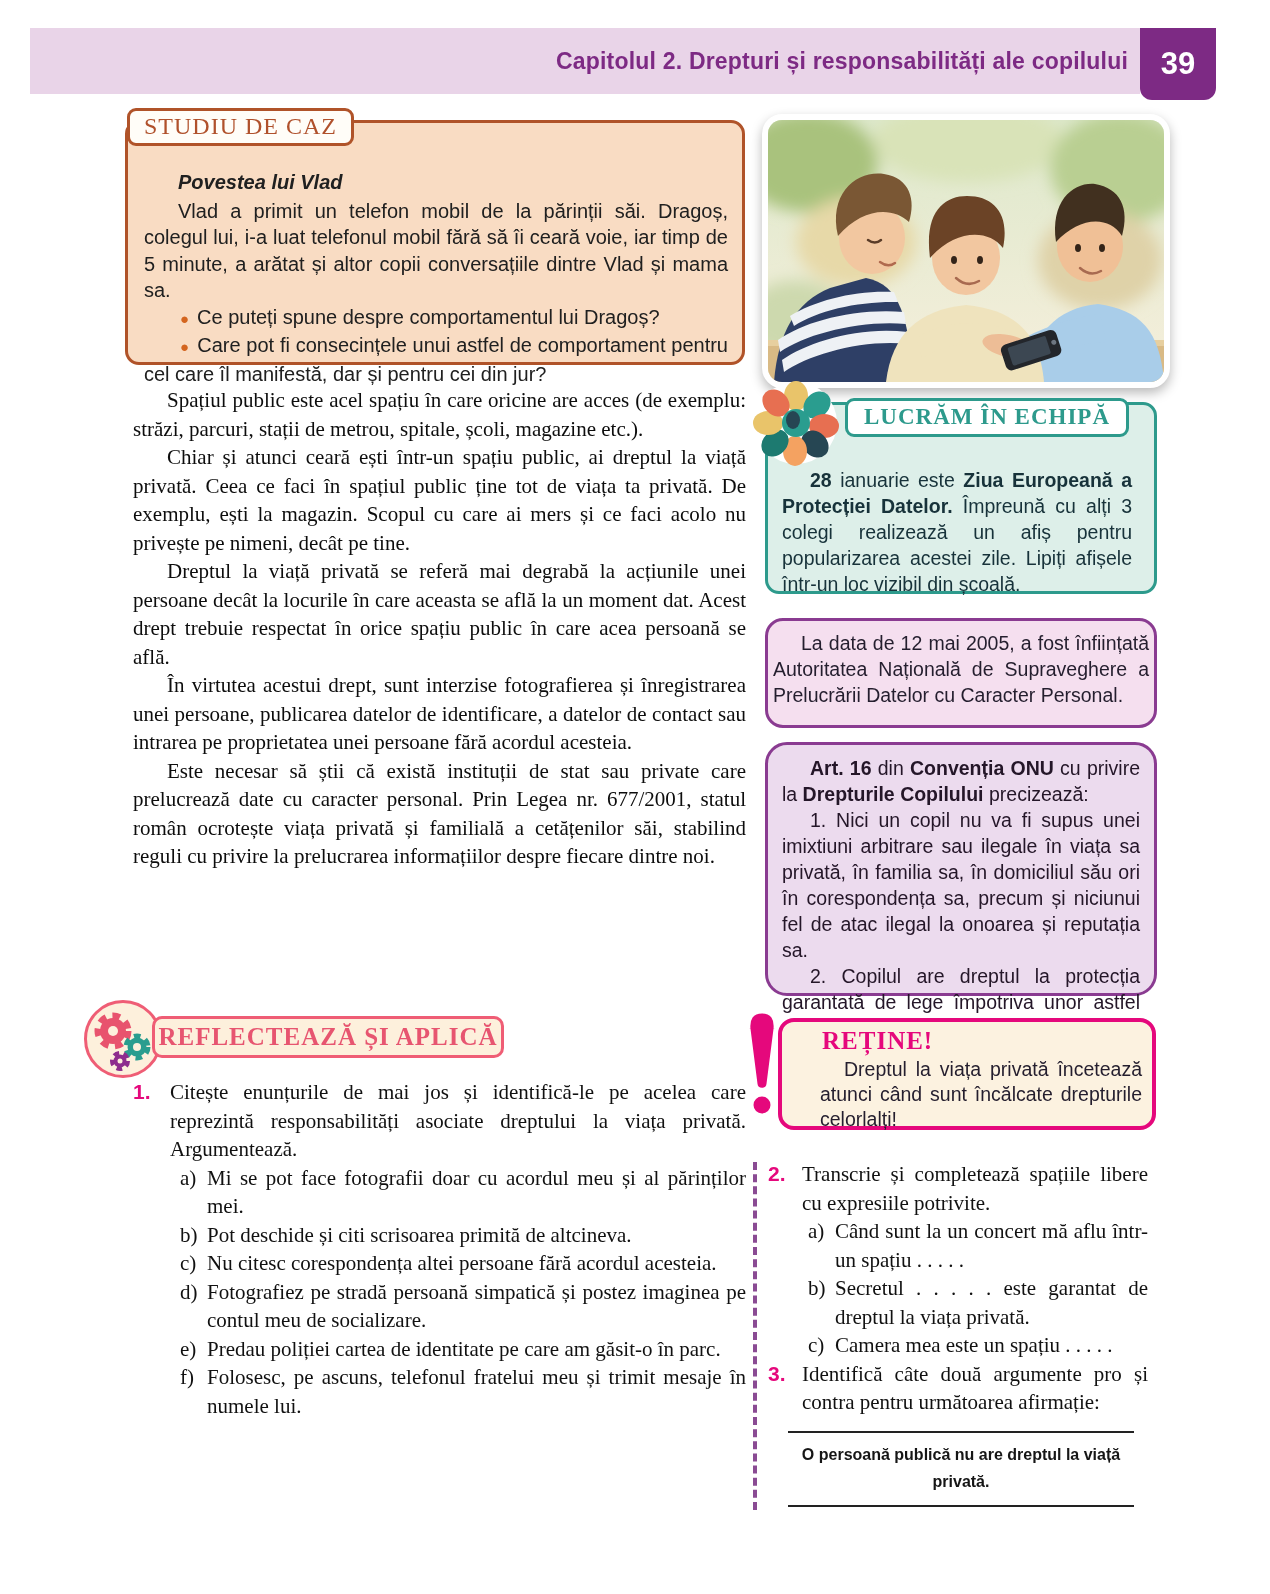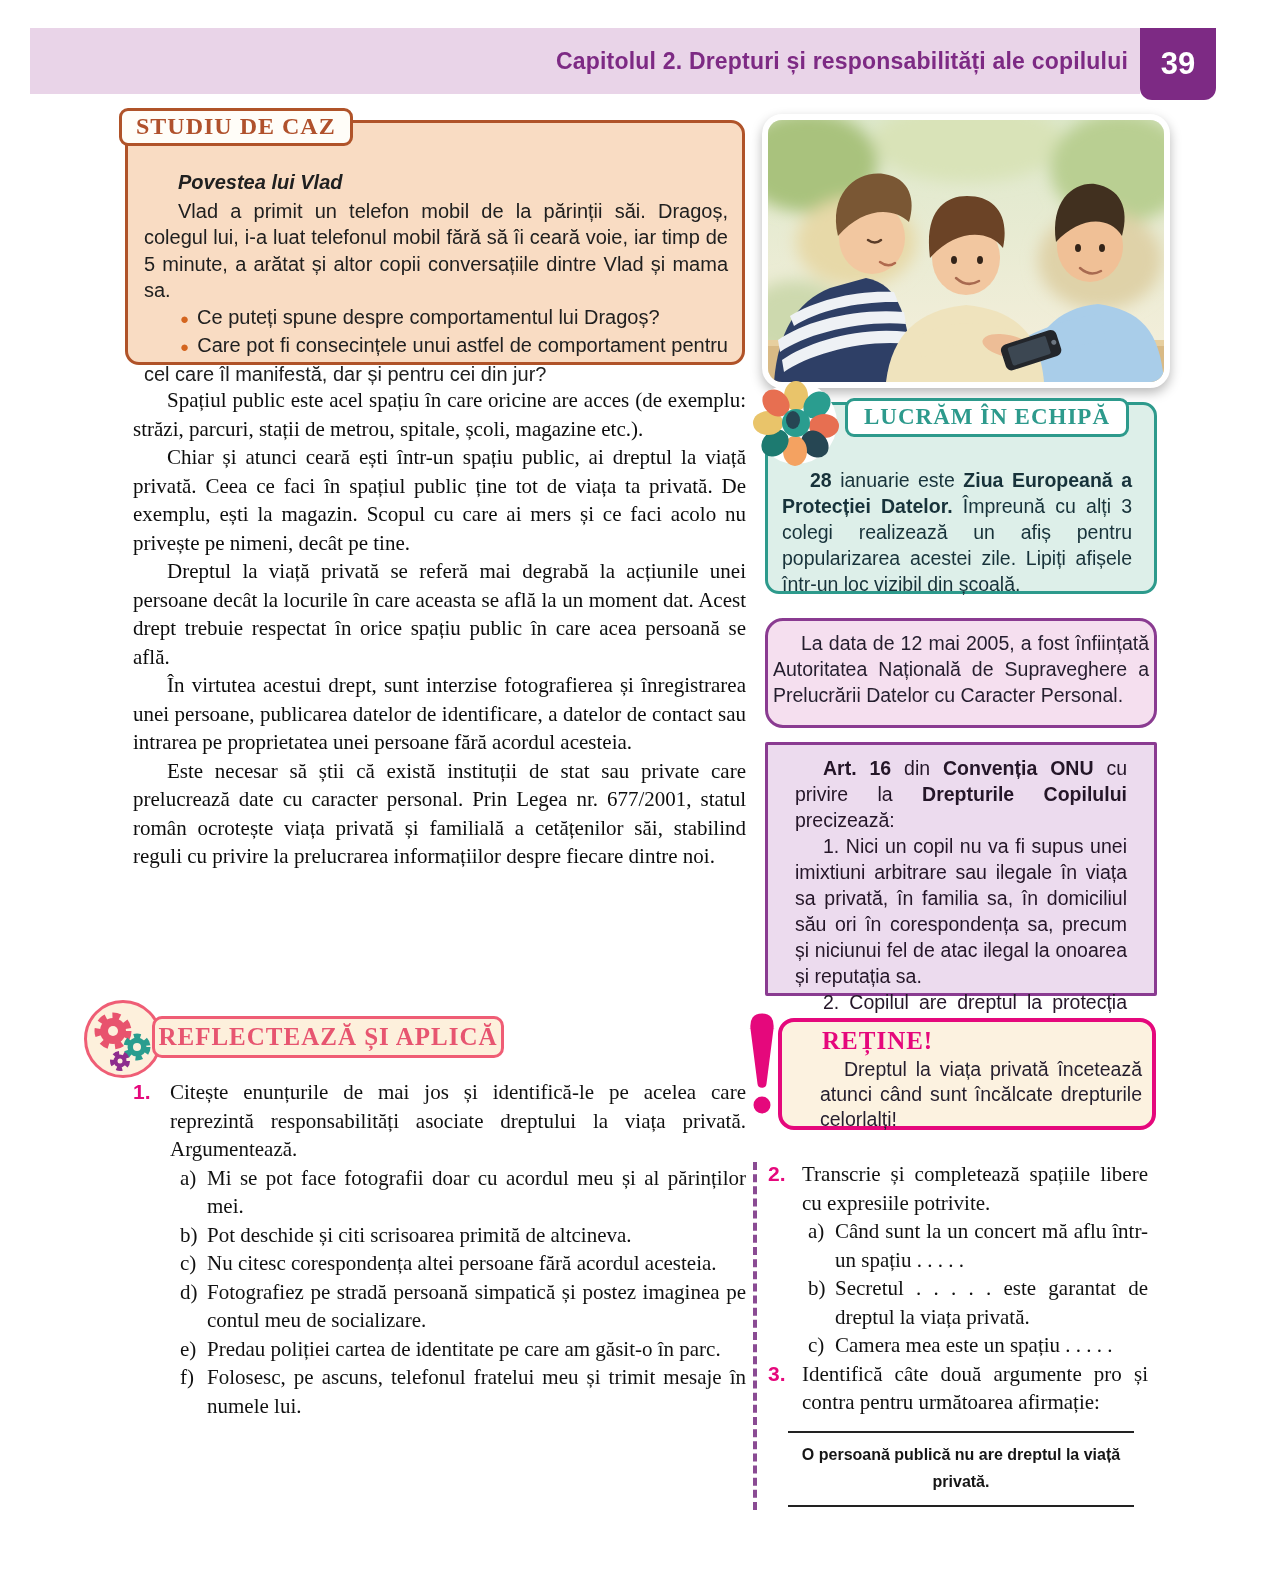--- a/index.html
+++ b/index.html
@@ -12,22 +12,22 @@
         color:#7d2a84;font-family:"Liberation Sans",sans-serif;font-weight:bold;font-size:23px;letter-spacing:.2px;}
   .page-tab{position:absolute;left:1140px;top:28px;width:76px;height:72px;background:#7d2a84;
         border-radius:0 0 12px 12px;display:flex;align-items:center;justify-content:center;
         color:#fff;font-family:"Liberation Sans",sans-serif;font-weight:bold;font-size:31px;}
 
   
   .case-box{position:absolute;left:125px;top:120px;width:620px;height:245px;background:#f9dcc3;
         border:3px solid #b05329;border-radius:14px;box-sizing:border-box;
         padding:46px 14px 0 16px;font-family:"Liberation Sans",sans-serif;font-size:20px;
         line-height:26.5px;color:#202020;text-align:justify;}
-  .case-label{position:absolute;left:119px;top:108px;background:#fffdf8;border:3px solid #b05329;
-        border-radius:9px;padding:2px 14px 3px;font-family:"Liberation Serif",serif;font-weight:bold;
+  .case-label{position:absolute;left:127px;top:108px;background:#fffdf8;border:3px solid #b05329;
+        border-radius:9px;padding:2px 14px 3px;font-family:"Liberation Serif",serif;font-weight:normal;
         font-size:24px;letter-spacing:1px;color:#b0512c;}
   .case-title{font-weight:bold;font-style:italic;text-indent:34px;margin:0 0 2px 0;}
   .case-intro{margin:0;text-indent:34px;}
   .case-q{margin:0;}
   .case-q .dot{color:#d4651f;margin-left:36px;margin-right:8px;font-size:15px;}
 
   
   .bodytext{position:absolute;left:133px;top:386px;width:613px;font-size:21px;line-height:28.5px;
         text-align:justify;color:#0d0d0d;}
   .bodytext p{margin:0;text-indent:34px;}
@@ -65,21 +65,21 @@
         border-radius:9px;padding:3px 16px 4px;font-family:"Liberation Serif",serif;font-weight:bold;
         font-size:23px;letter-spacing:1px;color:#2d9a8c;}
   .team-icon{position:absolute;left:753px;top:380px;width:86px;height:86px;}
 
   .infobox{position:absolute;left:765px;top:618px;width:392px;height:110px;background:#f5dfef;
         border:3px solid #8a3b91;border-radius:18px;box-sizing:border-box;padding:9px 5px 0;
         font-family:"Liberation Sans",sans-serif;font-size:19.5px;line-height:26px;color:#241e2e;text-align:justify;}
   .infobox p{margin:0;text-indent:28px;}
 
   .artbox{position:absolute;left:765px;top:742px;width:392px;height:254px;background:#ecdbee;
-        border:3px solid #8a3b91;border-radius:2px;box-sizing:border-box;padding:10px 27px 0;
+        border:3px solid #8a3b91;border-radius:22px;box-sizing:border-box;padding:10px 14px 0;
         font-family:"Liberation Sans",sans-serif;font-size:19.5px;line-height:26px;color:#241628;text-align:justify;}
   .artbox p{margin:0;text-indent:28px;}
 
   .retine-box{position:absolute;left:778px;top:1018px;width:378px;height:112px;background:#fcf2e0;
         border:4px solid #e5087c;border-radius:16px;box-sizing:border-box;padding:5px 10px 0 38px;}
   .retine-title{color:#e5087c;font-family:"Liberation Serif",serif;font-weight:bold;font-size:25px;
         letter-spacing:1px;margin:0 0 2px 2px;}
   .retine-text{margin:0;font-family:"Liberation Sans",sans-serif;font-size:19.5px;line-height:25px;
         color:#241e2e;text-align:justify;text-indent:24px;}
   .excl-icon{position:absolute;left:740px;top:1008px;width:44px;height:112px;}

